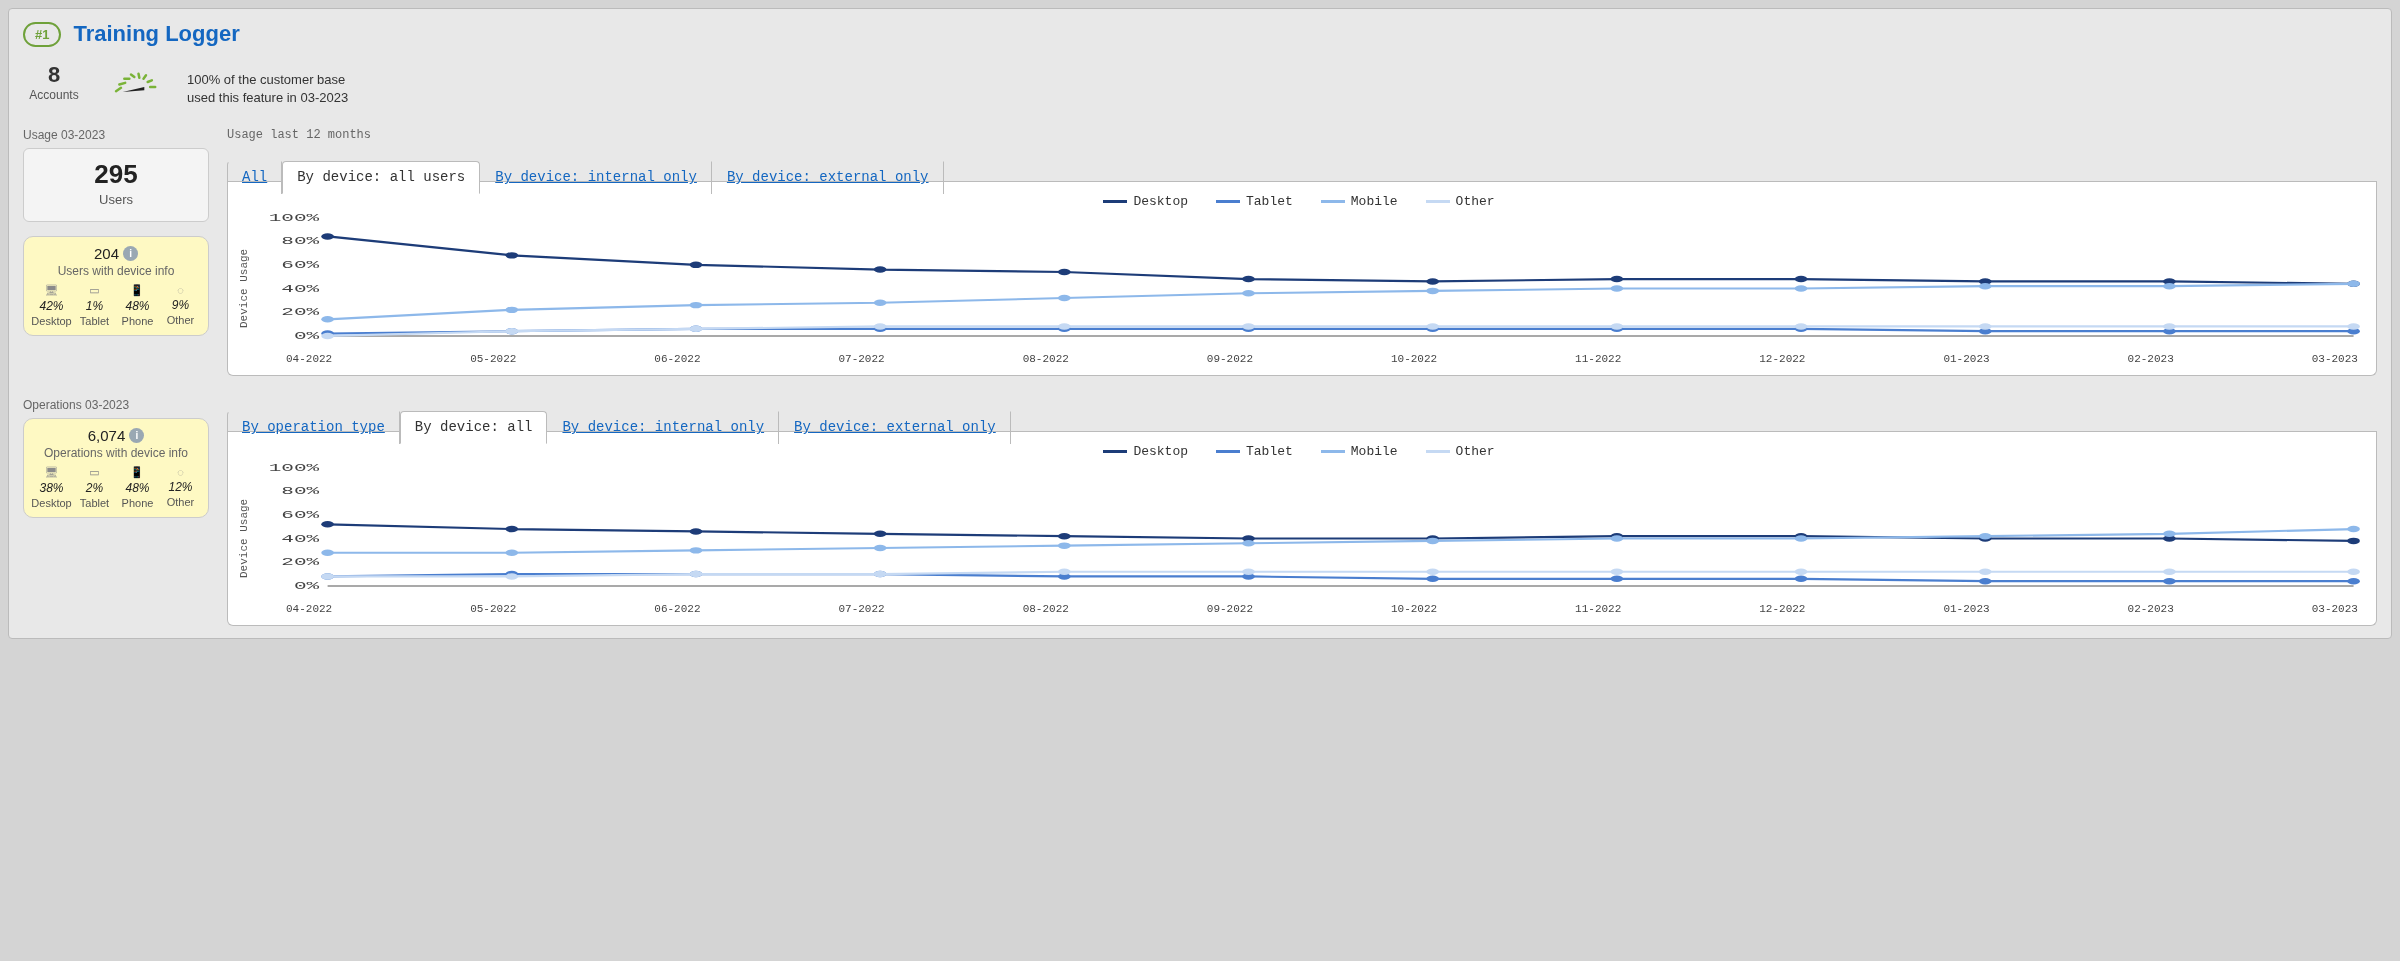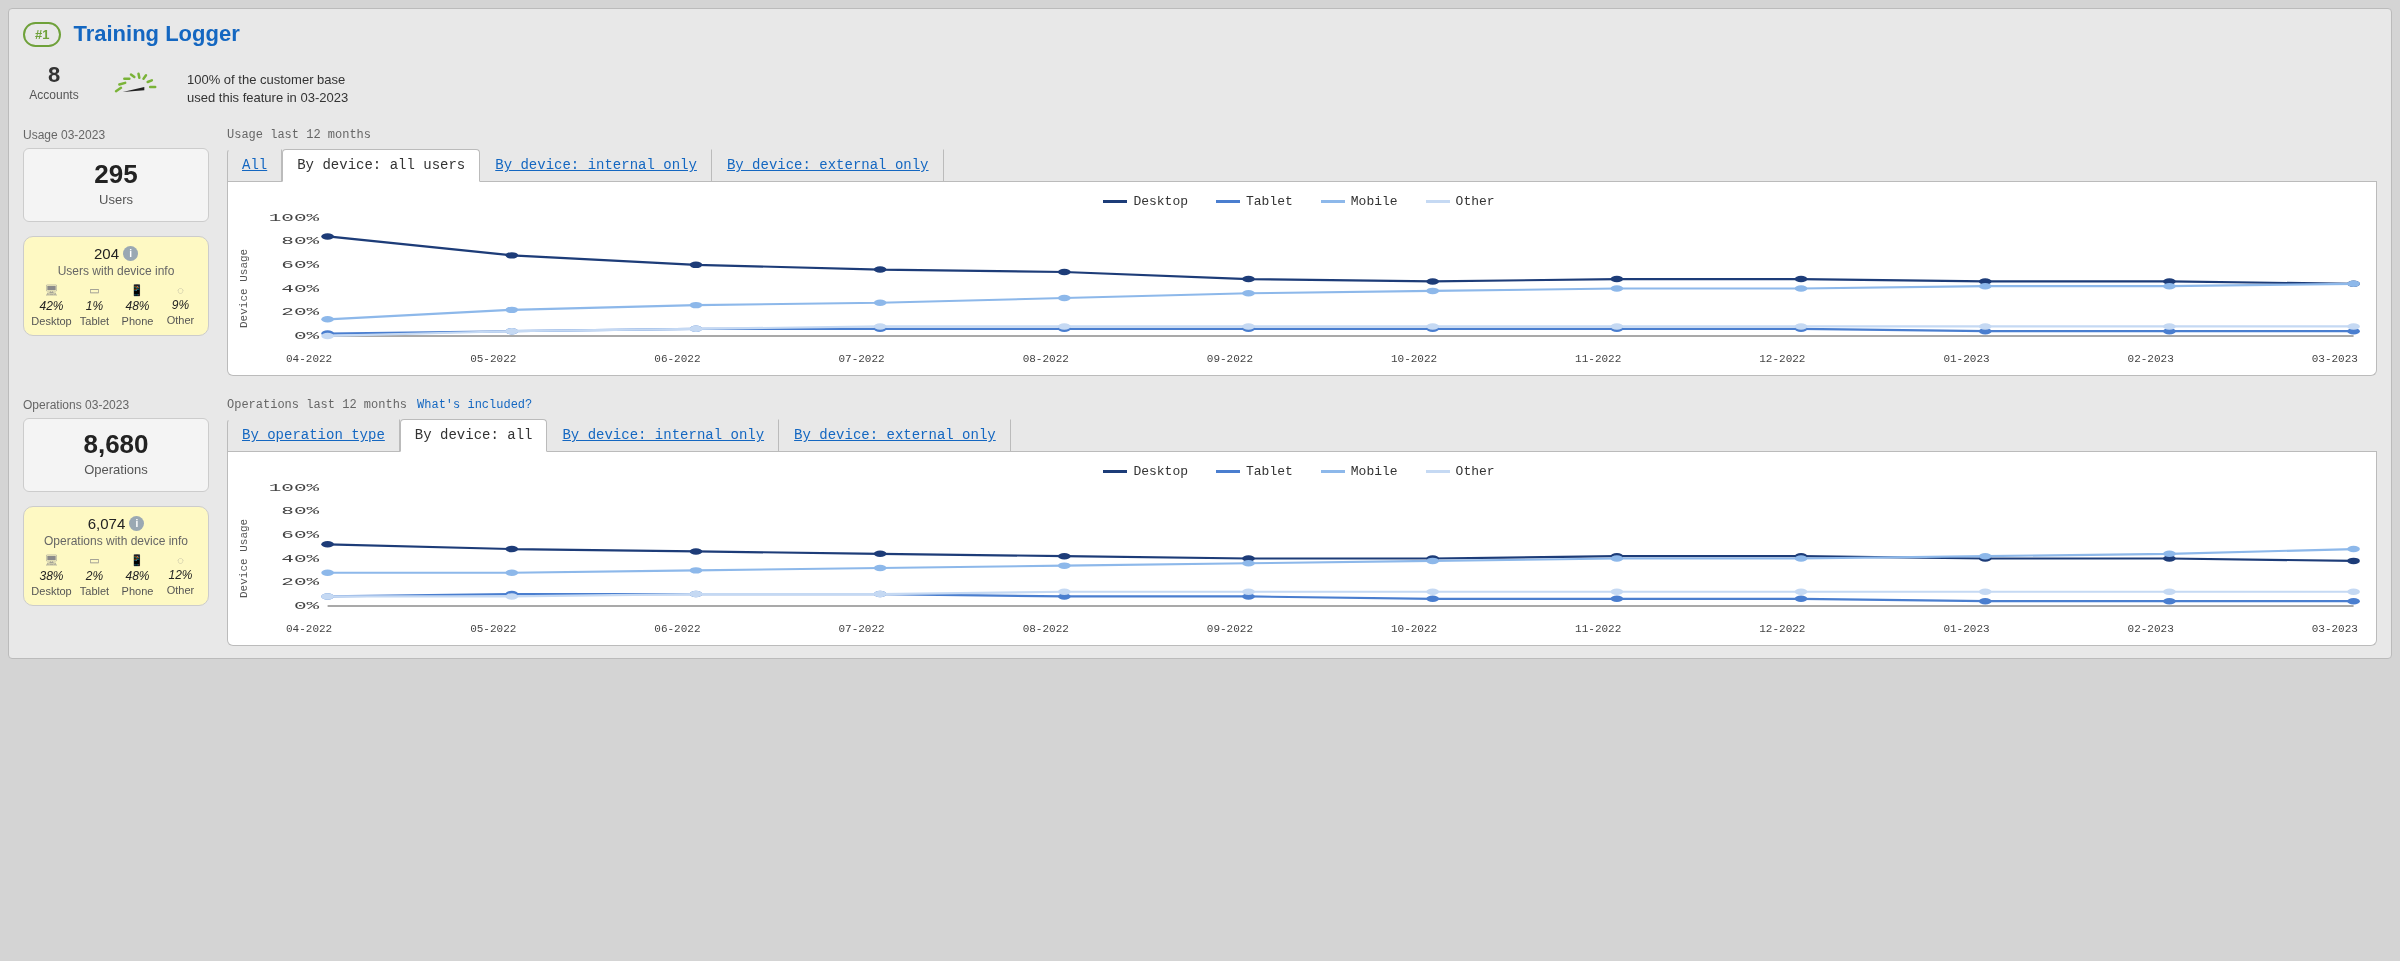--- a/index.html
+++ b/index.html
@@ -103,21 +103,21 @@
     border-bottom: 1px solid #bbb;
   }
   .tab {
     padding: 7px 14px 8px;
     font-size: 14px;
     color: #1467c1;
     text-decoration: underline;
     border: 1px solid transparent;
     border-bottom: none;
     position: relative;
-    top: 1px;
+    top: 13px;
     cursor: pointer;
     border-right: 1px solid #bbb;
   }
   .tab:first-child { border-left:1px solid #bbb; border-top-left-radius:4px;}
   .tab.active {
     background: #fff;
     color: #333;
     text-decoration: none;
     border-color: #bbb;
     border-bottom: 1px solid #fff;
@@ -333,24 +333,20 @@
               </div>
           </div>
         </div>
       </div>
     </div>
   </div>
 
   <div class="section-row">
     <div class="left-col">
       <div class="sec-title">Operations 03-2023</div>
-      <div class="stat-card">
-        <div class="stat-big">8,680</div>
-        <div class="stat-lbl">Operations</div>
-      </div>
       <div class="device-card">
         <div class="device-head">
           <span>6,074</span>
           <span class="info-badge">i</span>
         </div>
         <div class="device-sub">Operations with device info</div>
         <div class="device-row">
           <div class="device-cell">
               <span class="device-icn">🖥</span>
               <span class="device-pct">38%</span>
@@ -369,24 +365,20 @@
           <div class="device-cell">
               <span class="device-icn">◌</span>
               <span class="device-pct">12%</span>
               <span class="device-nm">Other</span>
             </div>
         </div>
       </div>
     </div>
 
     <div class="right-col">
-      <div class="right-title-row">
-        <div class="sec-title">Operations last 12 months</div>
-        <a class="whats-link">What's included?</a>
-      </div>
       <div class="tabs">
         <div class="tab">By operation type</div>
         <div class="tab active">By device: all</div>
         <div class="tab">By device: internal only</div>
         <div class="tab">By device: external only</div>
       </div>
       <div class="chart-box">
         <div class="legend">
           <span>
               <i class="lg c-desktop"></i>

